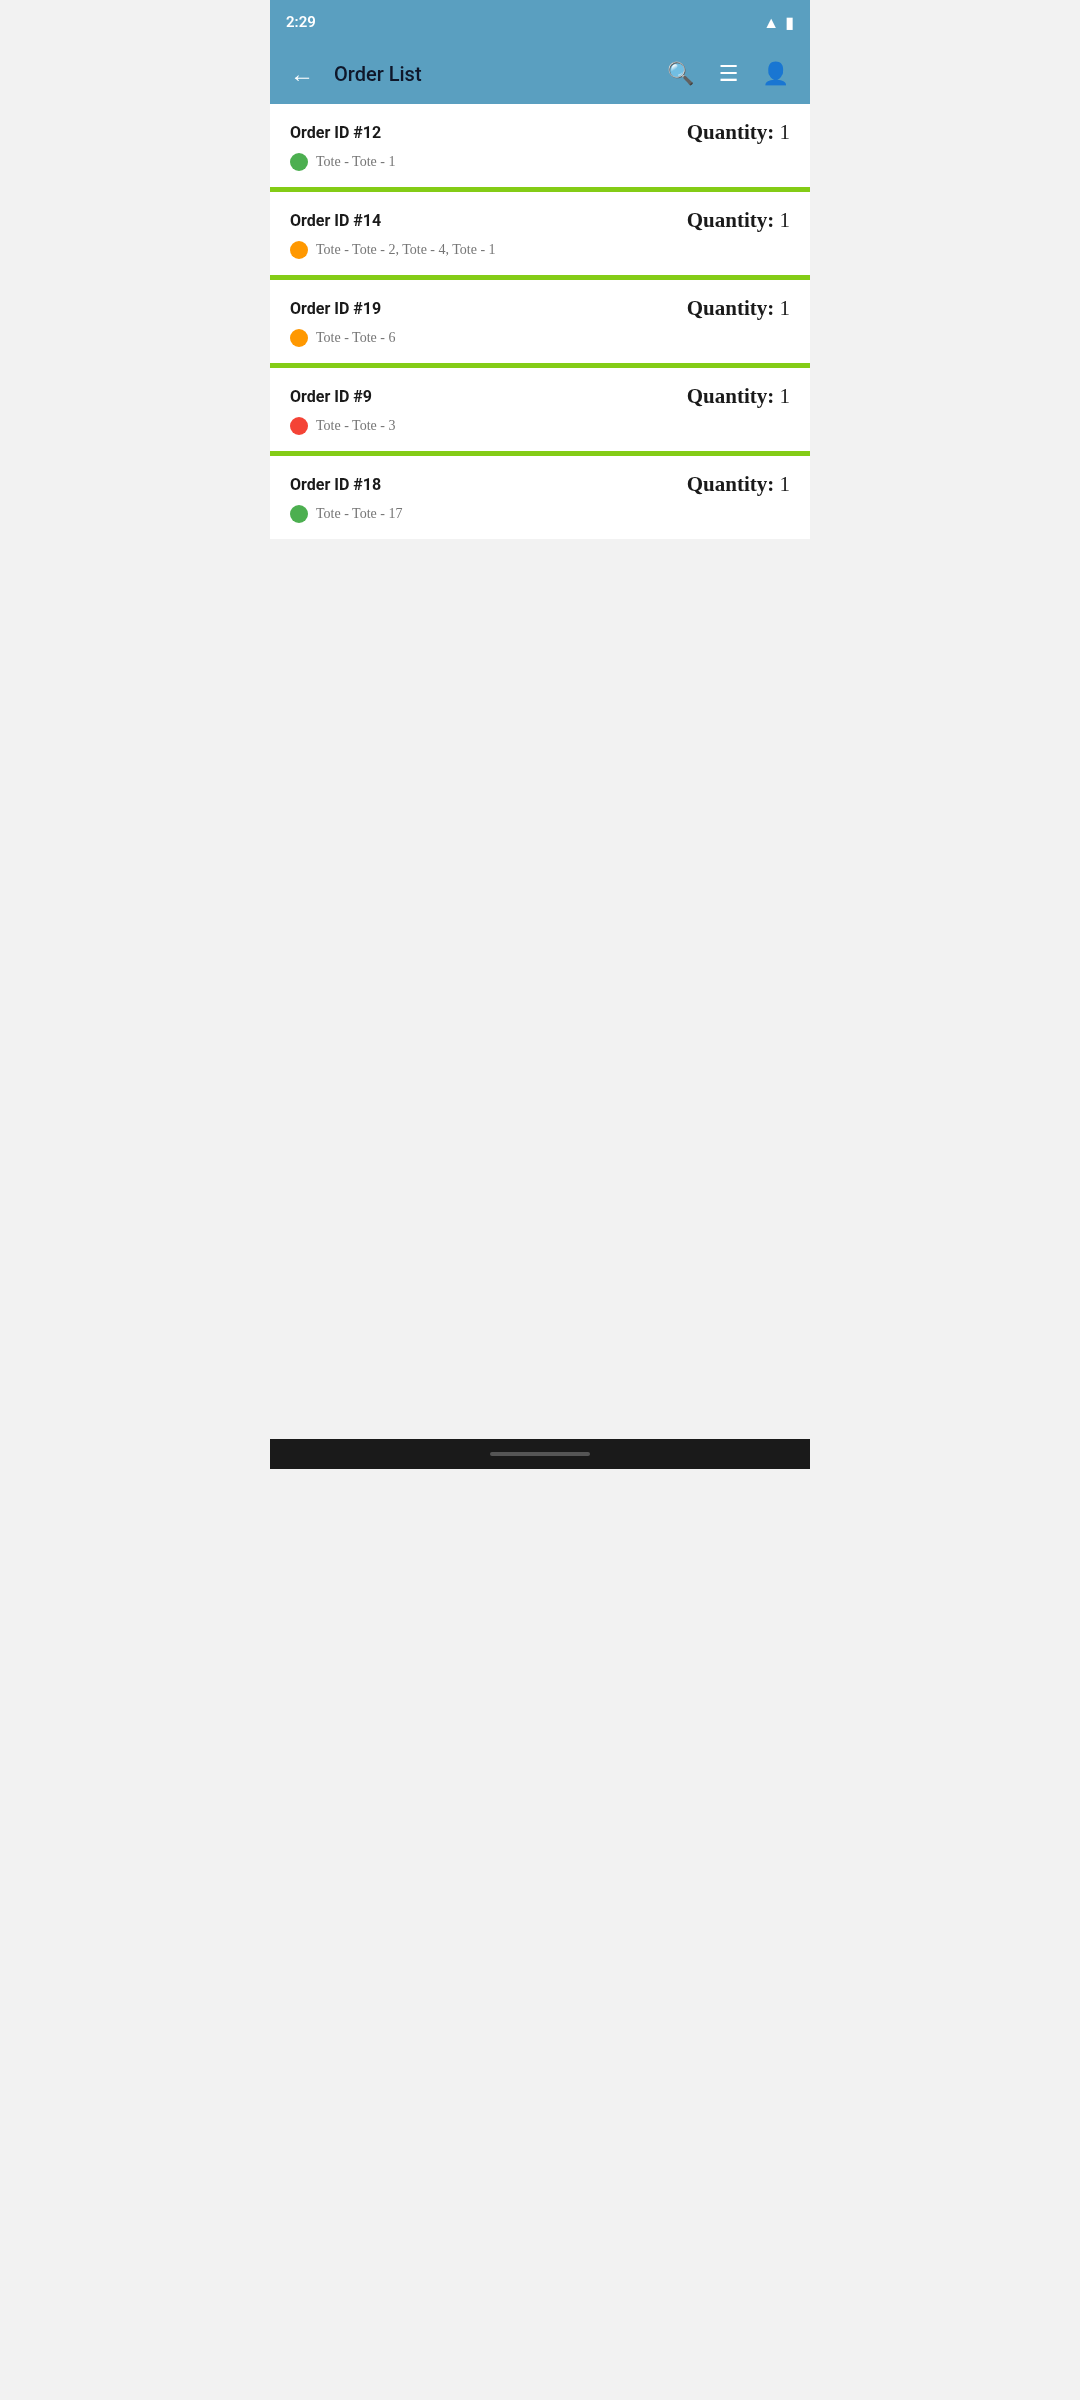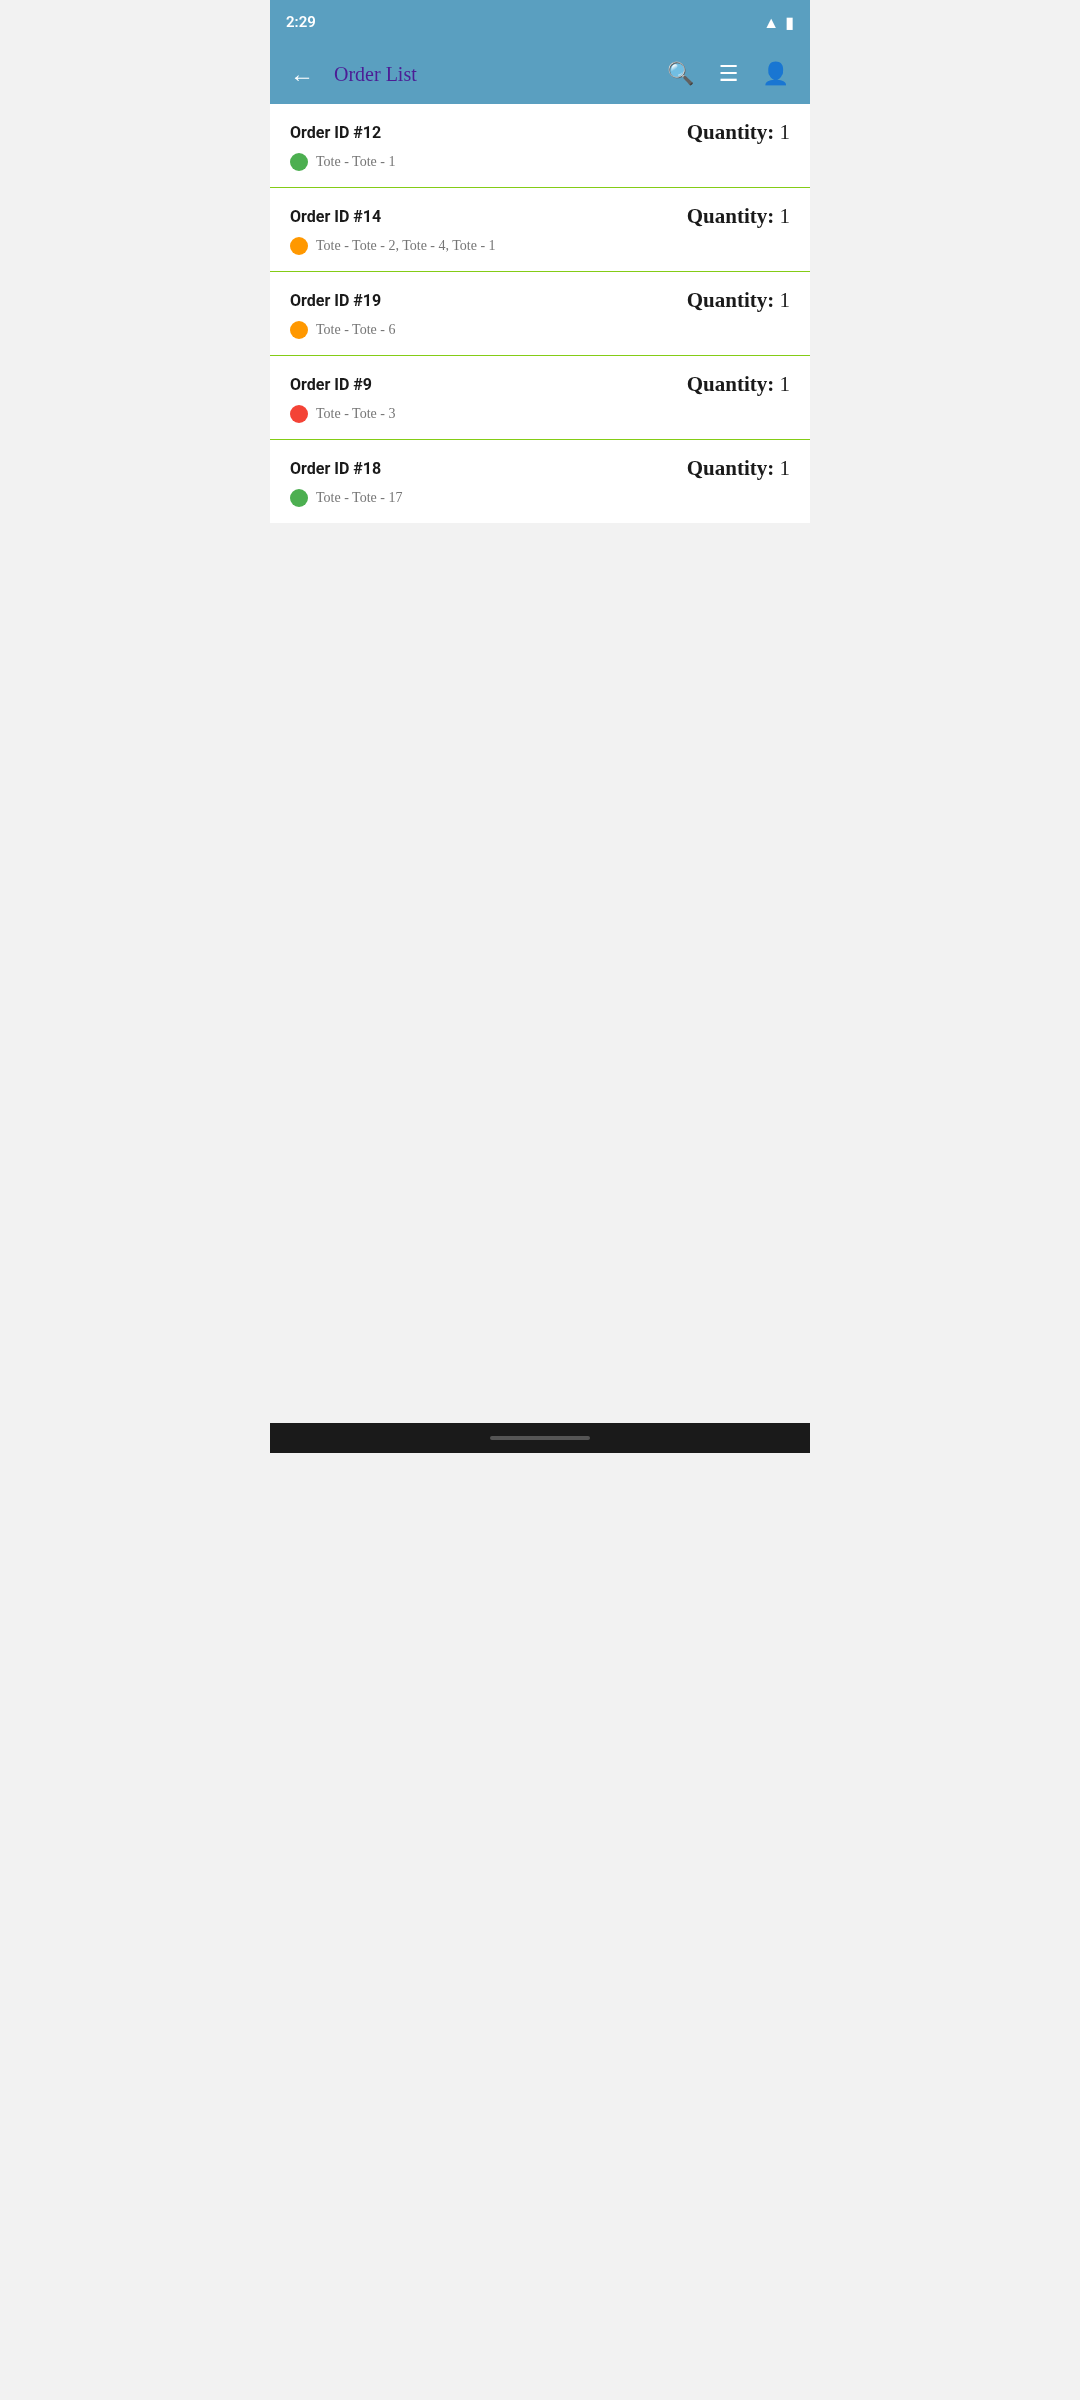--- a/index.html
+++ b/index.html
@@ -64,25 +64,24 @@
       font-size: 24px;
       cursor: pointer;
       padding: 8px;
       background: none;
       border: none;
       display: flex;
       align-items: center;
     }
 
     .app-title {
-      color: #4c1d95;
+      color: #0f172a;
       font-size: 20px;
       font-weight: 500;
       flex: 1;
-      font-family: Liberation Serif, serif;
     }
 
     .app-bar-actions {
       display: flex;
       gap: 8px;
       align-items: center;
     }
 
     .action-btn {
       color: white;
@@ -96,21 +95,21 @@
     }
 
     
     .order-list {
       background-color: #fff;
     }
 
     .order-item {
       background-color: #fff;
       padding: 16px 20px;
-      border-bottom: 1px solid #84cc16;
+      border-bottom: 5px solid #84cc16;
       cursor: pointer;
     }
 
     .order-item:last-child {
       border-bottom: none;
     }
 
     .order-header {
       display: flex;
       justify-content: space-between;

